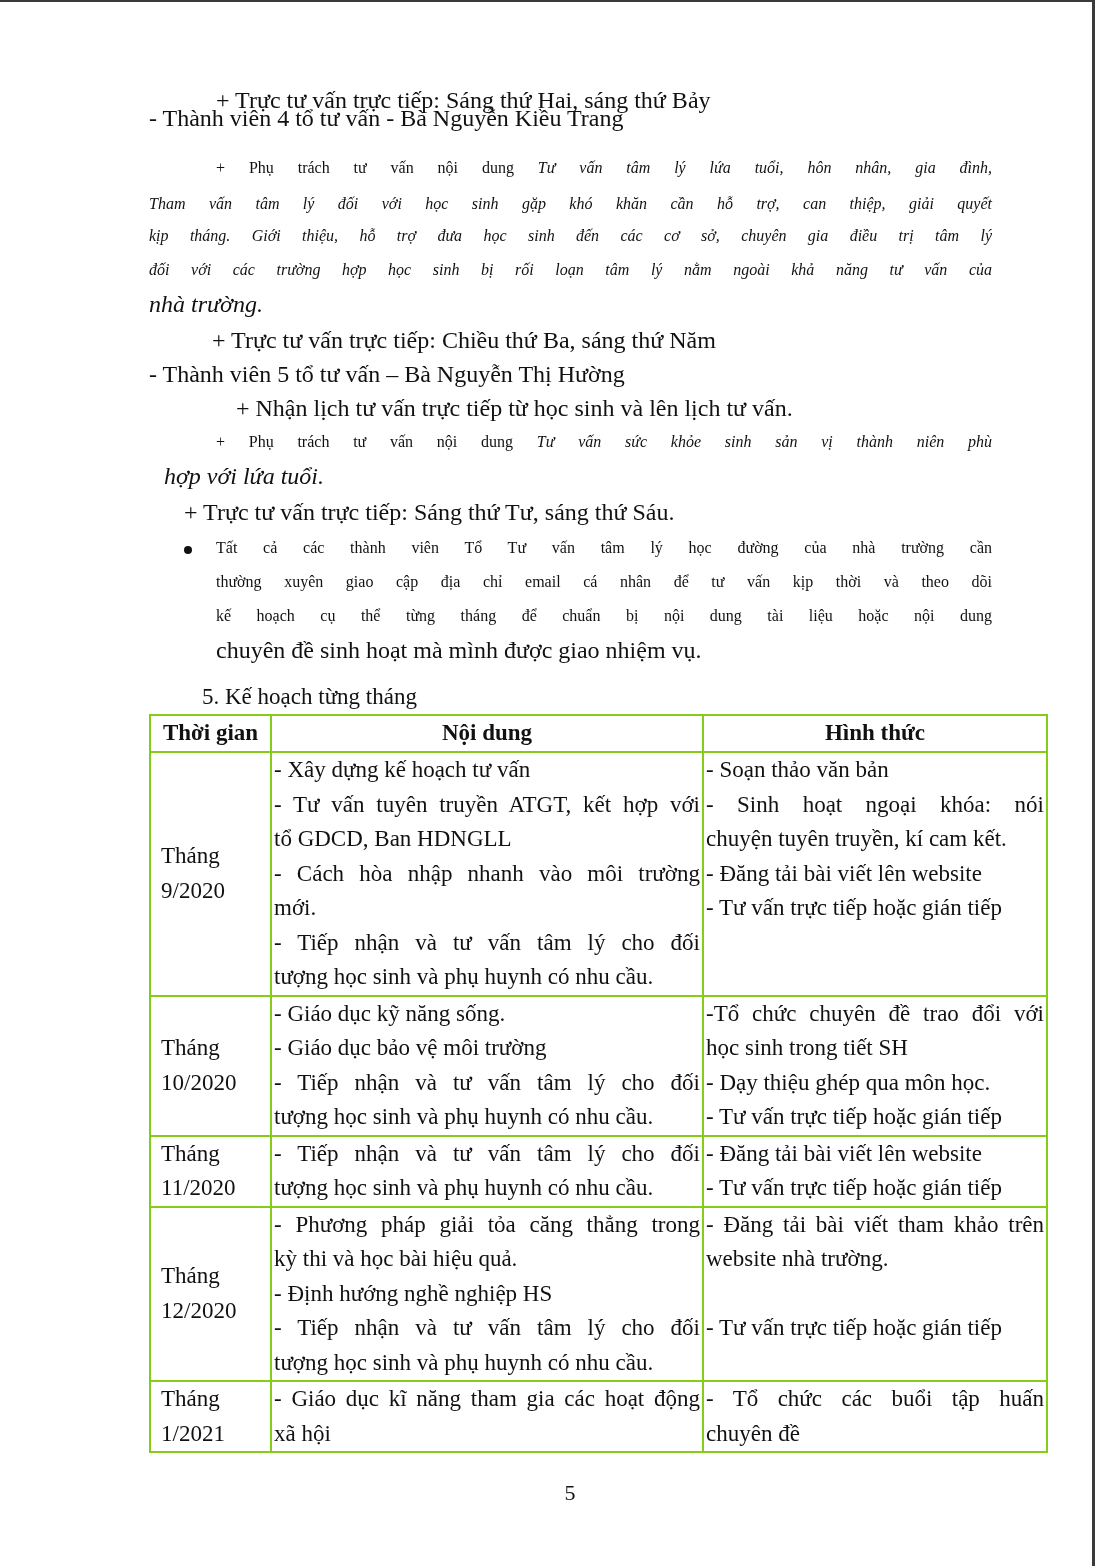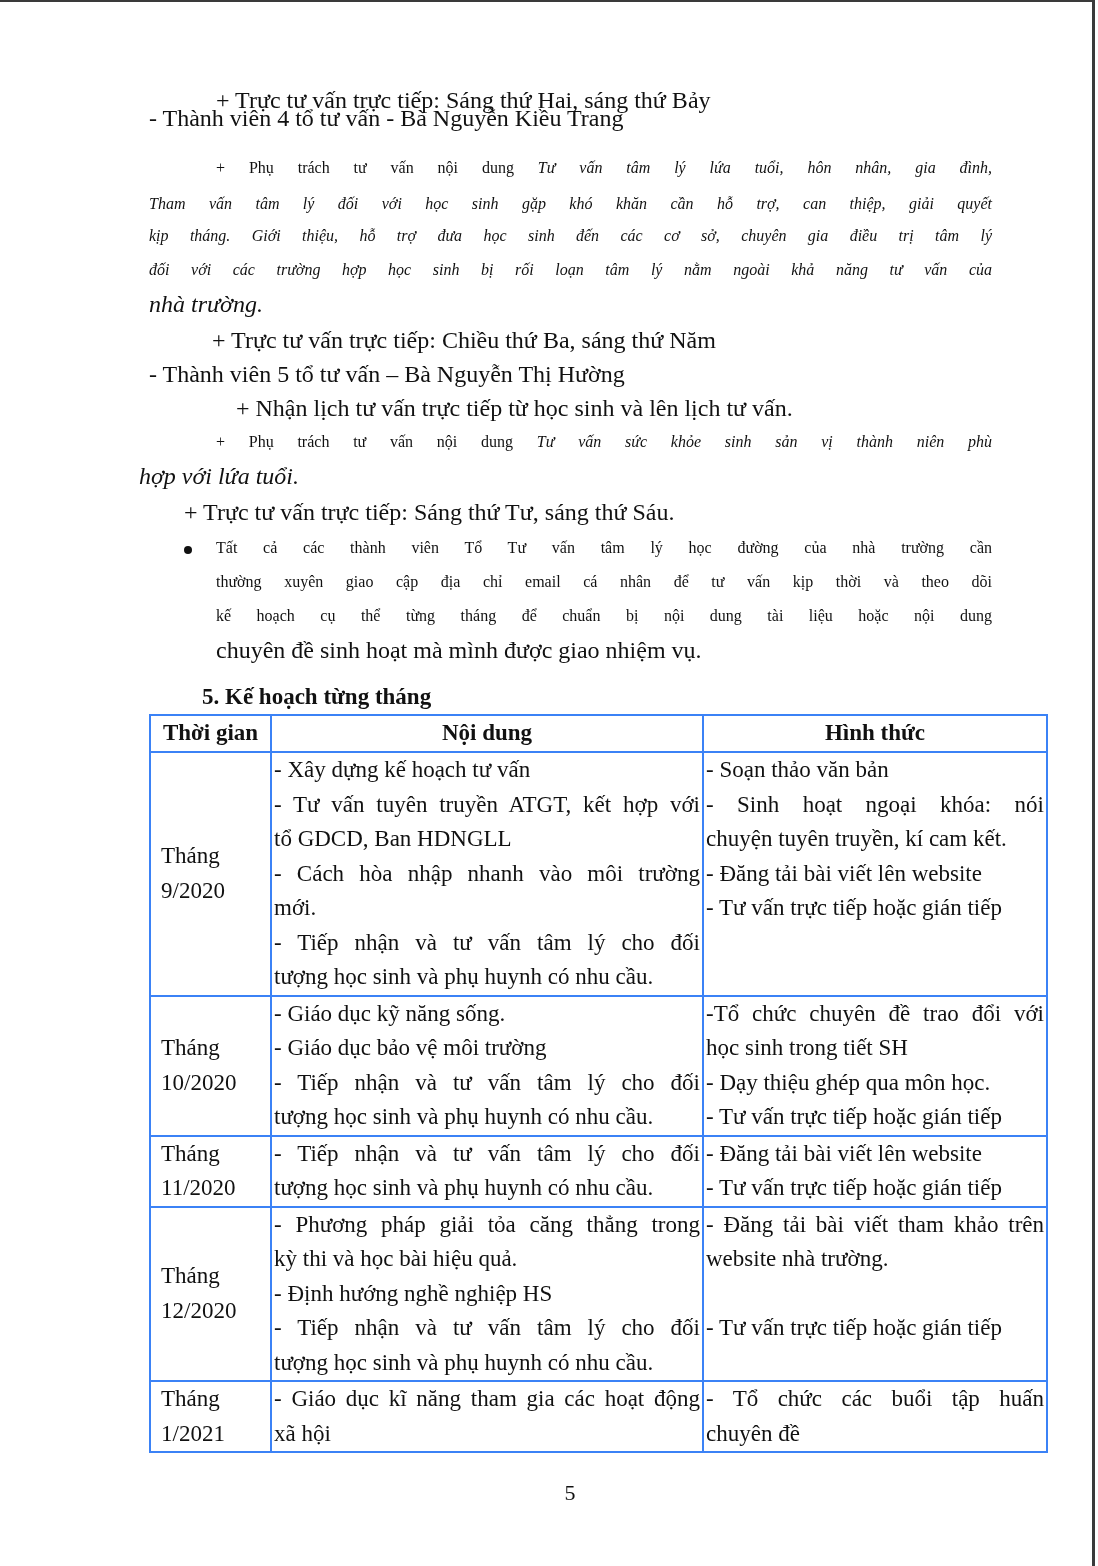--- a/index.html
+++ b/index.html
@@ -13,33 +13,33 @@
       box-sizing: border-box;
     }
     .line {
       position: absolute; font-size: 24px; line-height: 34px; white-space: nowrap;
     }
     .just {
       position: absolute; font-size: 16px; line-height: 34px;
       text-align: justify; text-align-last: justify; white-space: nowrap;
     }
     .it { font-style: italic; }
-    .bold { font-weight: bold; }
+    .bold { font-weight: normal; }
     .bullet-dot {
       position: absolute; left: 184px; top: 546px; width: 8px; height: 8px;
       border-radius: 50%; background: #111;
     }
     
     .plan-table {
       position: absolute; left: 149px; top: 714px; width: 897px;
       border-collapse: collapse; table-layout: fixed;
       font-size: 23px; line-height: 34.5px;
     }
     .plan-table th, .plan-table td {
-      border: 2px solid #3b82f6; padding: 0 2px; vertical-align: middle;
+      border: 2px solid #84cc16; padding: 0 2px; vertical-align: middle;
     }
     .plan-table th { font-weight: bold; text-align: center; height: 35px; padding: 0; }
     .plan-table col.c1 { width: 121px; }
     .plan-table col.c2 { width: 432px; }
     .plan-table col.c3 { width: 344px; }
     .plan-table td.time { vertical-align: middle; padding-left: 10px; }
     .plan-table td.top { vertical-align: top; }
     .cell-line { display: block; white-space: nowrap; }
     .cell-line.j { text-align: justify; text-align-last: justify; white-space: normal; }
     .cell-gap { display: block; height: 34.5px; }
@@ -60,21 +60,21 @@
 <div class="just it" style="left:149px; top:187px; width:843px;">Tham vấn tâm lý đối với học sinh gặp khó khăn cần hỗ trợ, can thiệp, giải quyết</div>
 <div class="just it" style="left:149px; top:219px; width:843px;">kịp tháng. Giới thiệu, hỗ trợ đưa học sinh đến các cơ sở, chuyên gia điều trị tâm lý</div>
 <div class="just it" style="left:149px; top:253px; width:843px;">đối với các trường hợp học sinh bị rối loạn tâm lý nằm ngoài khả năng tư vấn của</div>
 <div class="line it" style="left:149px; top:287px;">nhà trường.</div>
 
 <div class="line" style="left:212px; top:323px;">+ Trực tư vấn trực tiếp: Chiều thứ Ba, sáng thứ Năm</div>
 <div class="line" style="left:149px; top:357px;">- Thành viên 5 tổ tư vấn – Bà Nguyễn Thị Hường</div>
 <div class="line" style="left:216px; top:391px;margin-left:20px;">+ Nhận lịch tư vấn trực tiếp từ học sinh và lên lịch tư vấn.</div>
 
 <div class="just" style="left:216px; top:425px; width:776px;"><span>+ Phụ trách tư vấn nội dung </span><span class="it">Tư vấn sức khỏe sinh sản vị thành niên phù</span></div>
-<div class="line it" style="left:139px; top:459px;">hợp với lứa tuổi.</div>
+<div class="line it" style="left:164px; top:459px;">hợp với lứa tuổi.</div>
 <div class="line" style="left:184px; top:495px;">+ Trực tư vấn trực tiếp: Sáng thứ Tư, sáng thứ Sáu.</div>
 
 <span class="bullet-dot"></span>
 <div class="just" style="left:216px; top:531px; width:776px;">Tất cả các thành viên Tổ Tư vấn tâm lý học đường của nhà trường cần</div>
 <div class="just" style="left:216px; top:565px; width:776px;">thường xuyên giao cập địa chỉ email cá nhân để tư vấn kịp thời và theo dõi</div>
 <div class="just" style="left:216px; top:599px; width:776px;">kế hoạch cụ thể từng tháng để chuẩn bị nội dung tài liệu hoặc nội dung</div>
 <div class="line" style="left:216px; top:633px;">chuyên đề sinh hoạt mà mình được giao nhiệm vụ.</div>
 
 <div class="line bold" style="left:202px; top:680px; font-size:23px;">5. Kế hoạch từng tháng</div>
 

